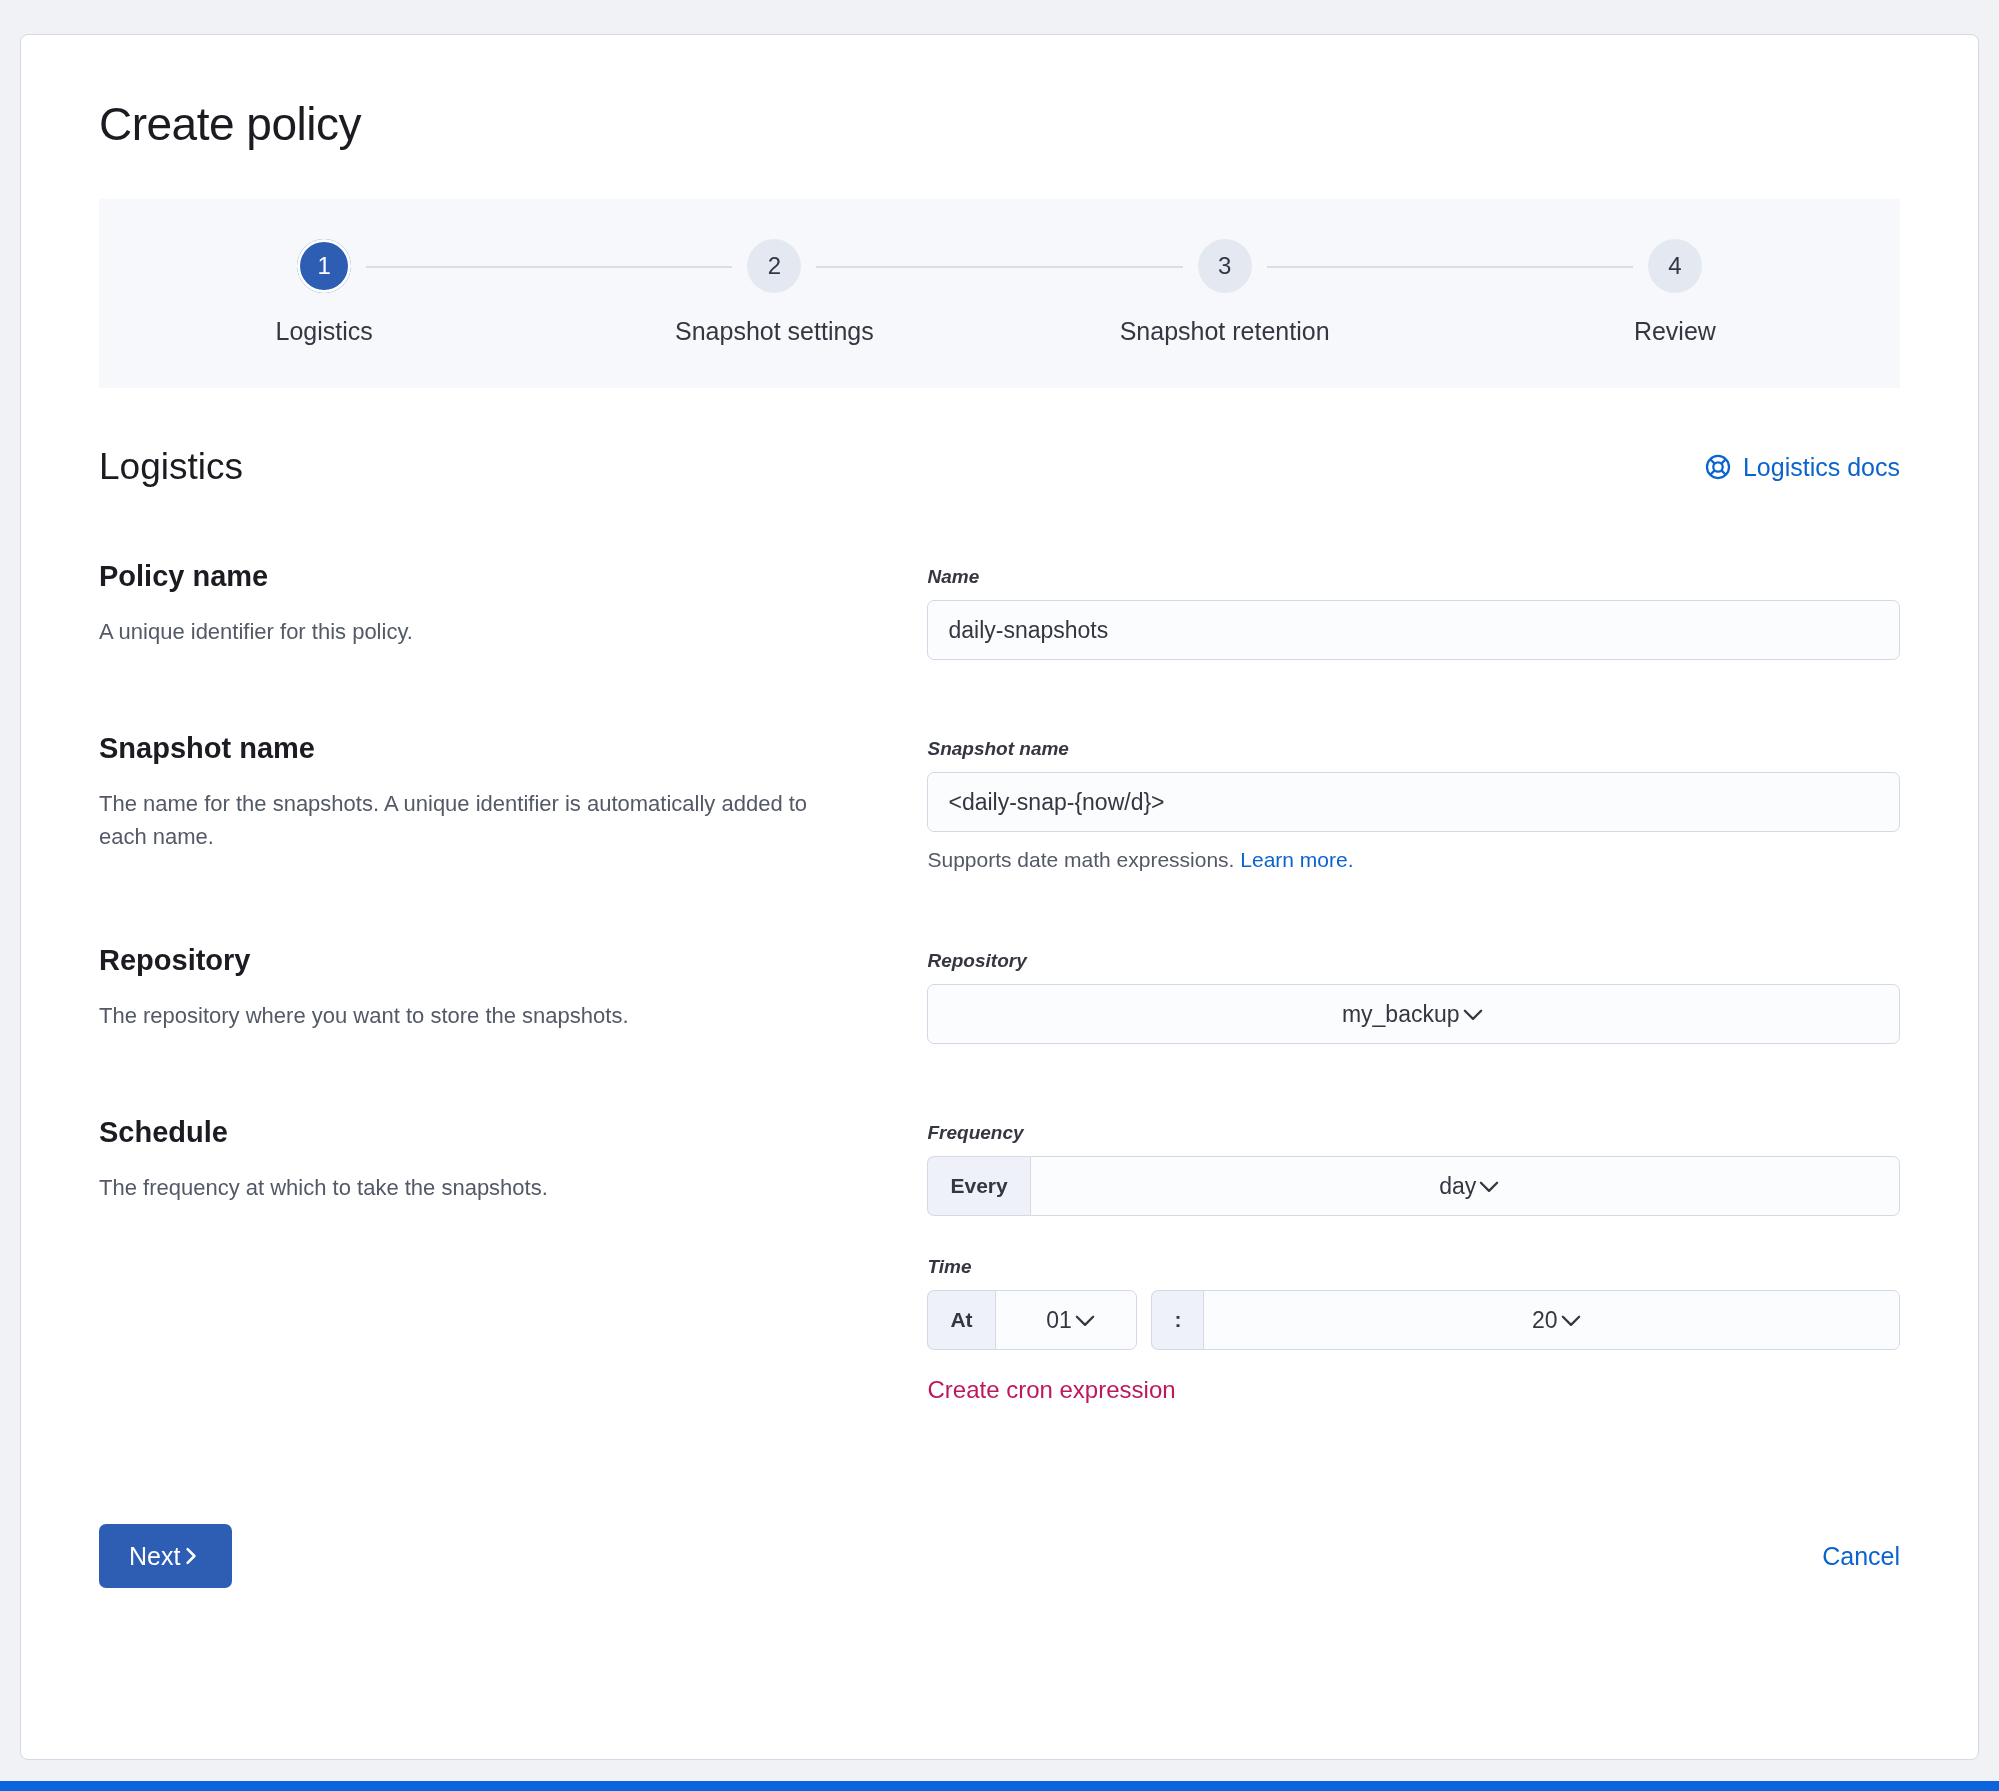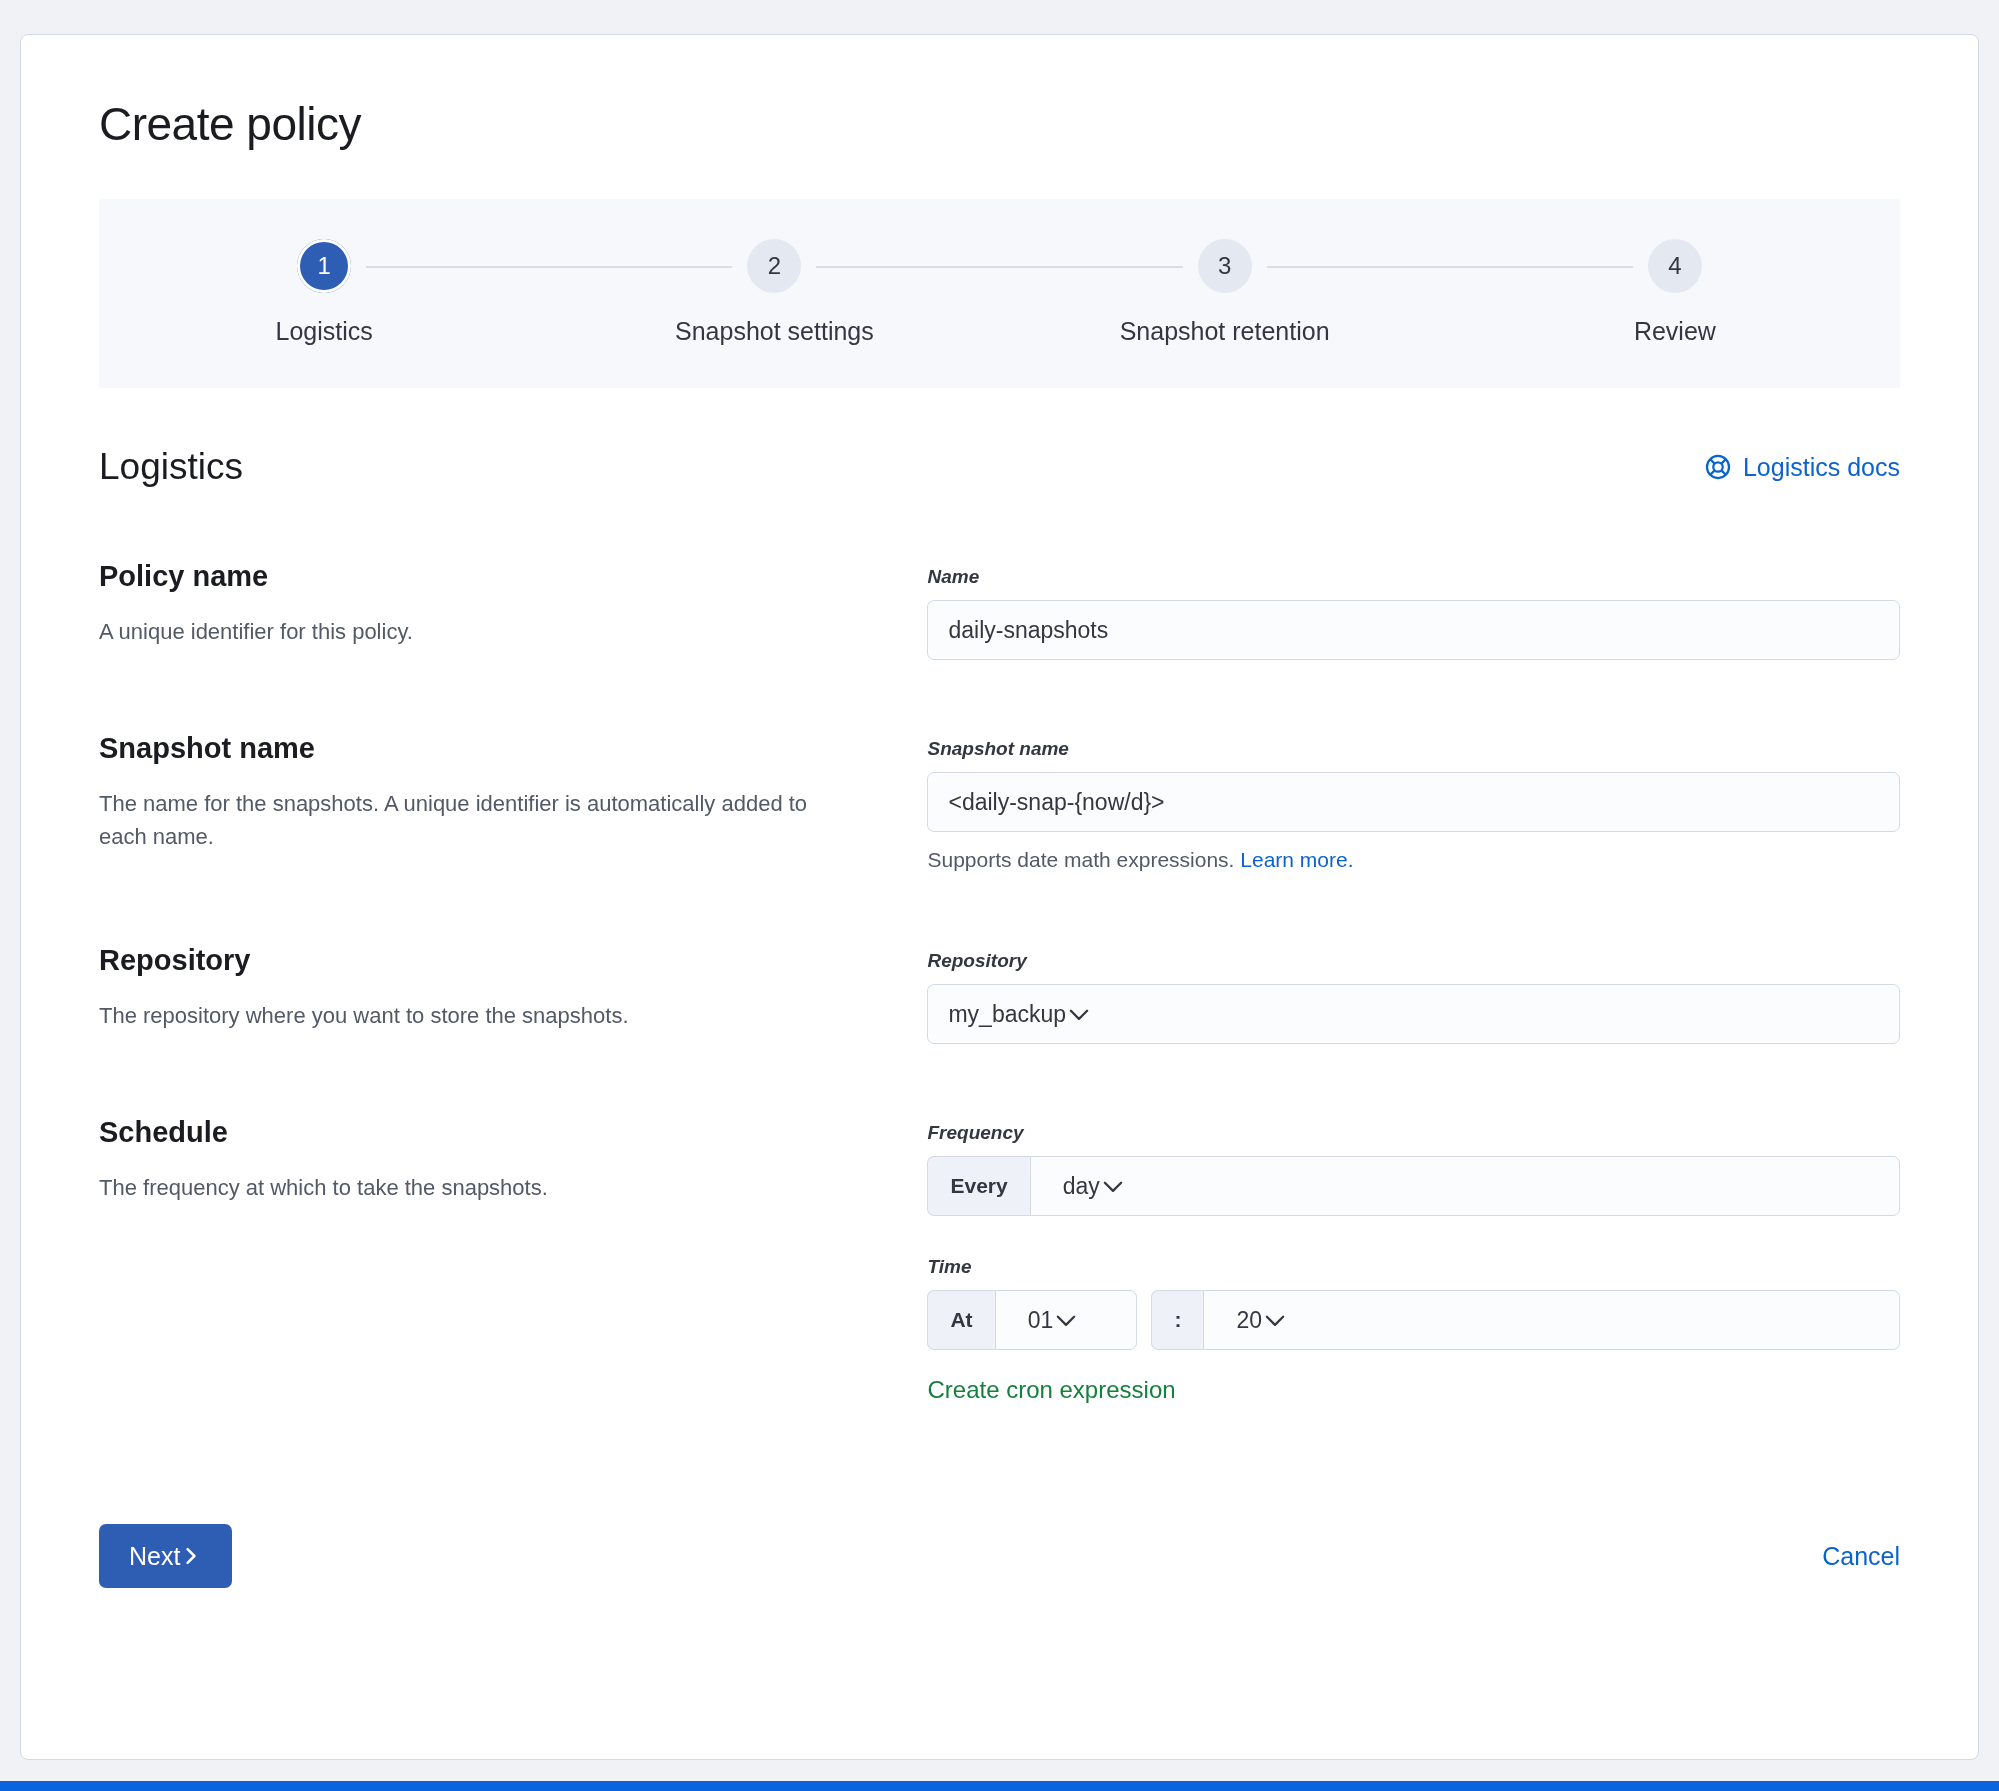--- a/index.html
+++ b/index.html
@@ -152,21 +152,21 @@
   }
 
   
   .select {
     height: 60px;
     background: #fbfcfe;
     border: 1px solid #d3dae6;
     border-radius: 7px;
     display: flex;
     align-items: center;
-    justify-content: flex-start;
+    justify-content: center;
     padding: 0 20px;
     font-size: 23px;
     color: #343741;
     cursor: pointer;
   }
   .control-group {
     display: flex;
     align-items: stretch;
     height: 60px;
   }
@@ -191,21 +191,21 @@
   }
   .time-row { display: flex; gap: 14px; }
   .hour-group { width: 210px; flex-shrink: 0; }
   .minute-group { flex: 1; }
   .field-block { margin-top: 40px; }
   .field-block.first { margin-top: 0; }
   .cron-link {
     display: inline-block;
     margin-top: 26px;
     font-size: 24px;
-    color: #15803d;
+    color: #be185d;
     text-decoration: none;
     cursor: pointer;
   }
 
   
   .footer-actions {
     margin-top: 120px;
     display: flex;
     justify-content: space-between;
     align-items: center;

